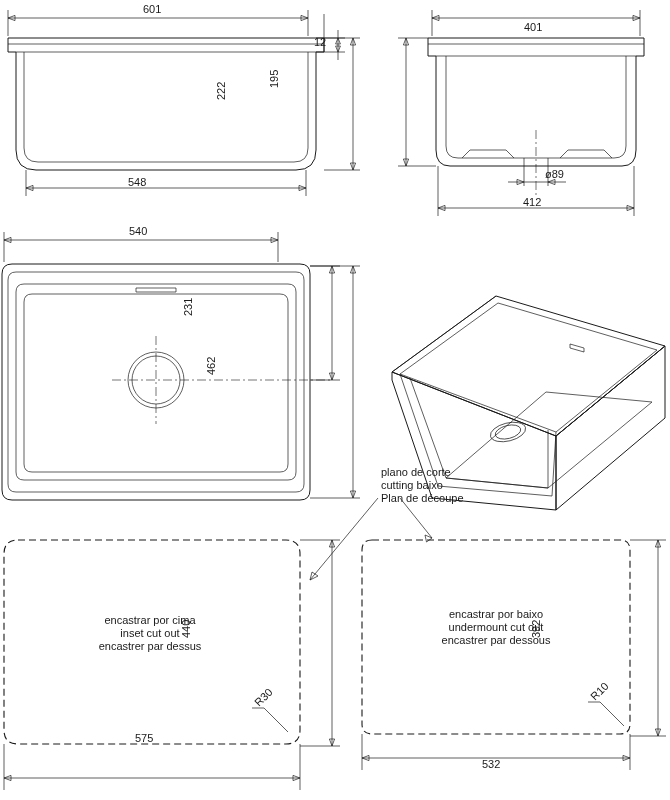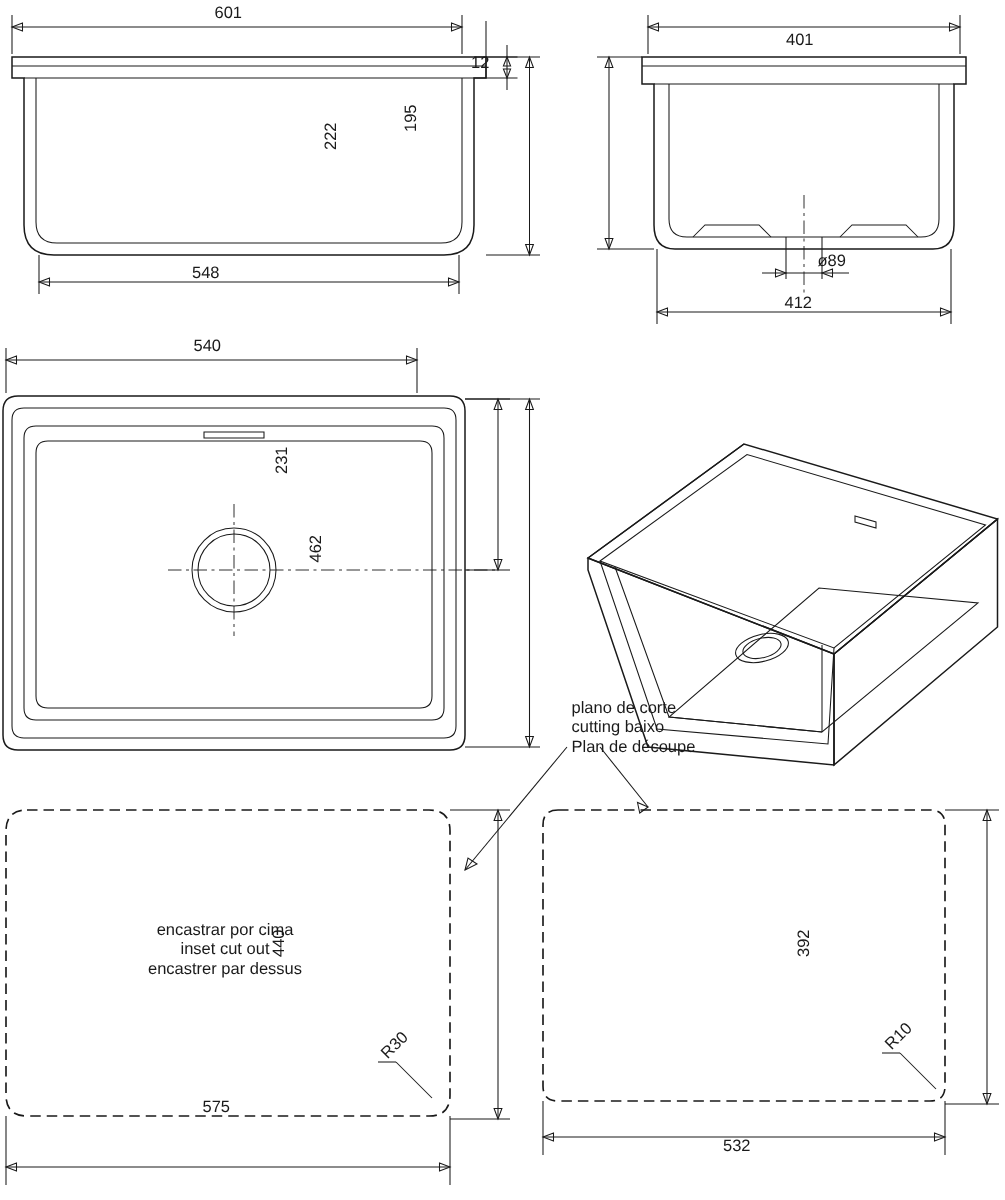--- a/index.html
+++ b/index.html
@@ -206,14 +206,19 @@
     <div>cutting baixo</div>
     <div>Plan de découpe</div>
   </div>
 
   <div class="lbl ctr" style="left:0px;top:614px;width:300px;">
     <div>encastrar por cima</div>
     <div>inset cut out</div>
     <div>encastrer par dessus</div>
   </div>
 
+  <div class="lbl ctr" style="left:362px;top:608px;width:268px;">
+    <div>encastrar por baixo</div>
+    <div>undermount cut out</div>
+    <div>encastrer par dessous</div>
+  </div>
 
 </div>
 
 </body></html>

